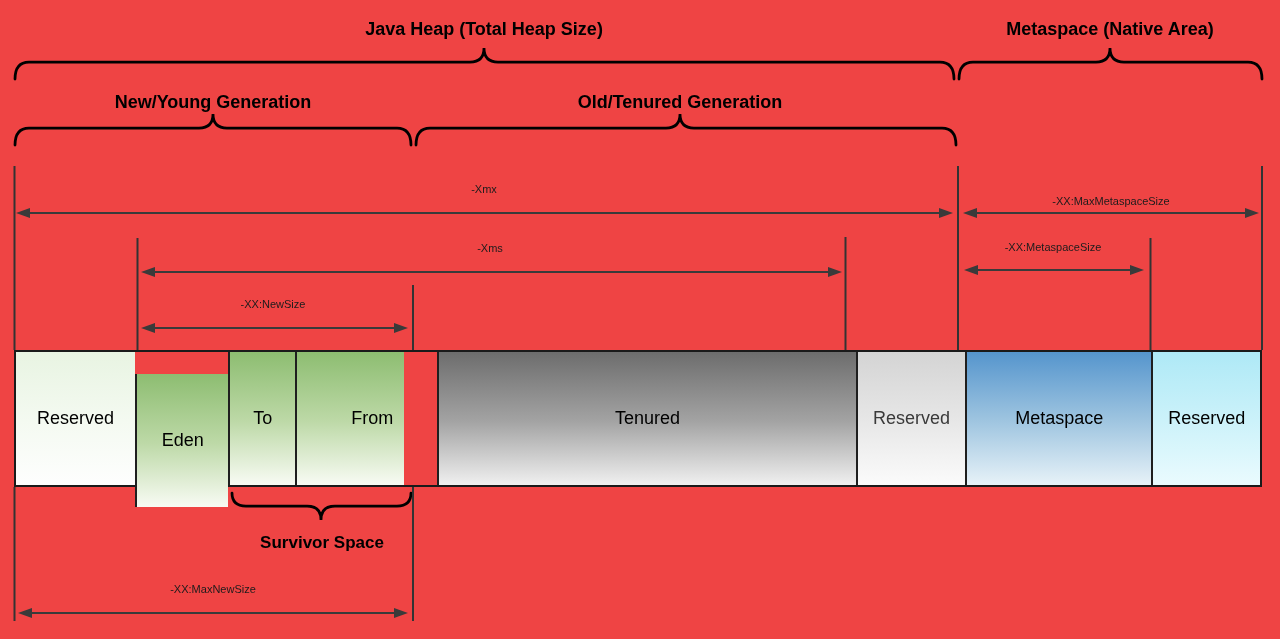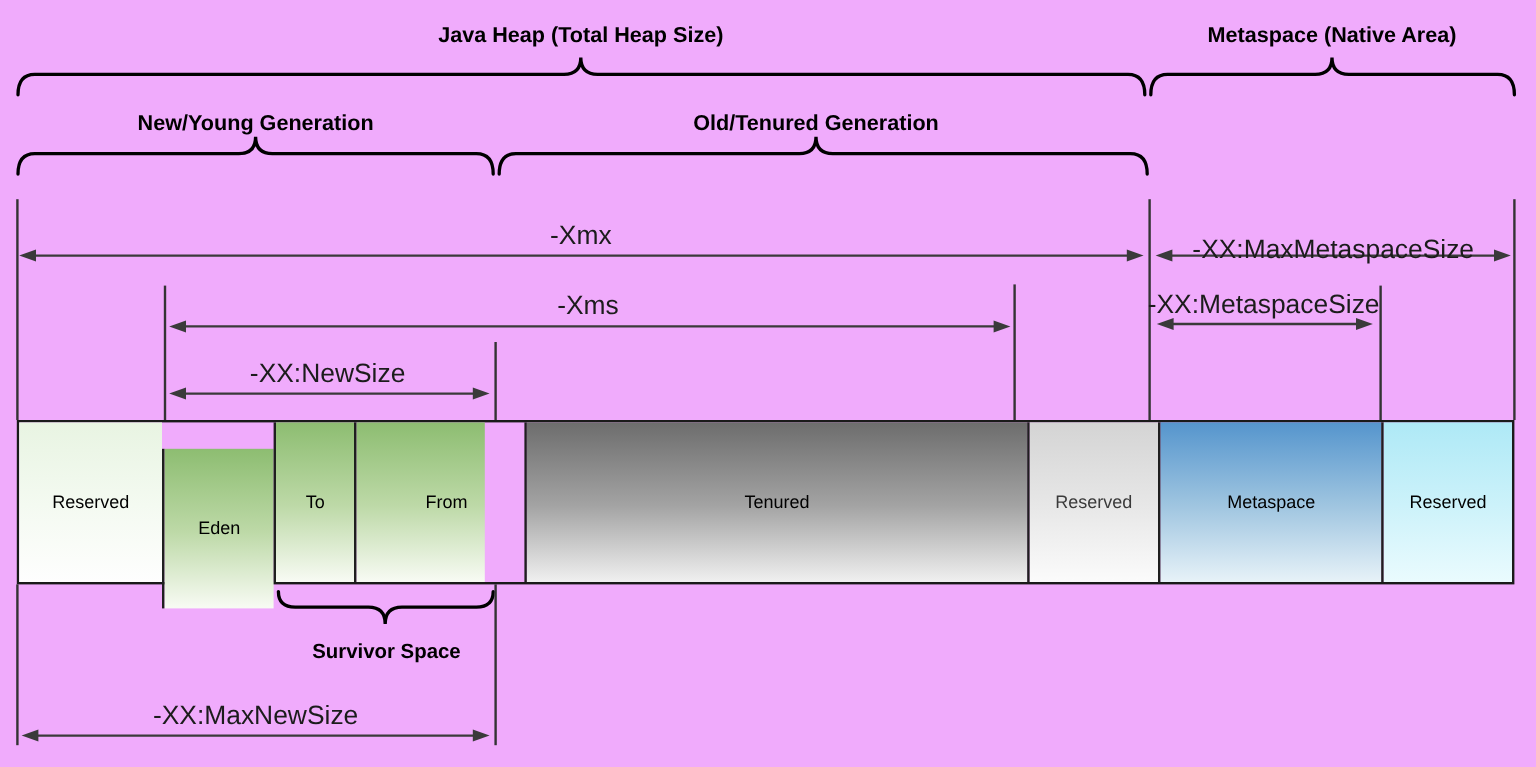--- a/index.html
+++ b/index.html
@@ -1,51 +1,51 @@
 <!DOCTYPE html>
 <html><head>
 <meta charset="utf-8">
 <style>
   html, body { margin: 0; padding: 0; background: #ffffff; }
   .canvas {
     position: relative;
     width: 1280px;
     height: 639px;
-    background: #f0abfc;
+    background: #ef4444;
     font-family: "Liberation Sans", sans-serif;
     overflow: hidden;
   }
   svg.overlay {
     position: absolute;
     left: 0; top: 0;
     width: 1280px; height: 639px;
   }
   .lbl {
     position: absolute;
     transform: translateX(-50%);
     white-space: nowrap;
     color: #000;
   }
   .brace-title { font-size: 18px; font-weight: bold; }
-  .flag-label  { font-size: 22px; font-weight: normal; color: #1c1c1c; }
+  .flag-label  { font-size: 11px; font-weight: normal; color: #1c1c1c; }
   .survivor-title { font-size: 17px; font-weight: bold; }
   .bar {
     position: absolute;
     left: 14px; top: 350px;
     width: 1248px; height: 137px;
     border: 2px solid #1a1a1a;
     box-sizing: border-box;
     display: flex;
   }
   .seg {
     height: 100%;
     display: flex;
     align-items: center;
     justify-content: center;
-    font-size: 15px;
+    font-size: 18px;
     box-sizing: border-box;
   }
   .seg + .seg { border-left: 2px solid #1f1f1f; }
   .seg-reserved-heap  { width: 123px; }
   .seg-eden           { width: 96px; }
   .seg-to             { width: 69px; }
   .seg-from           { width: 111px; padding-left: 43px; }
   .seg-tenured        { width: 432px; }
   .seg-reserved-old   { width: 113px; }
   .seg-metaspace      { width: 192px; }

